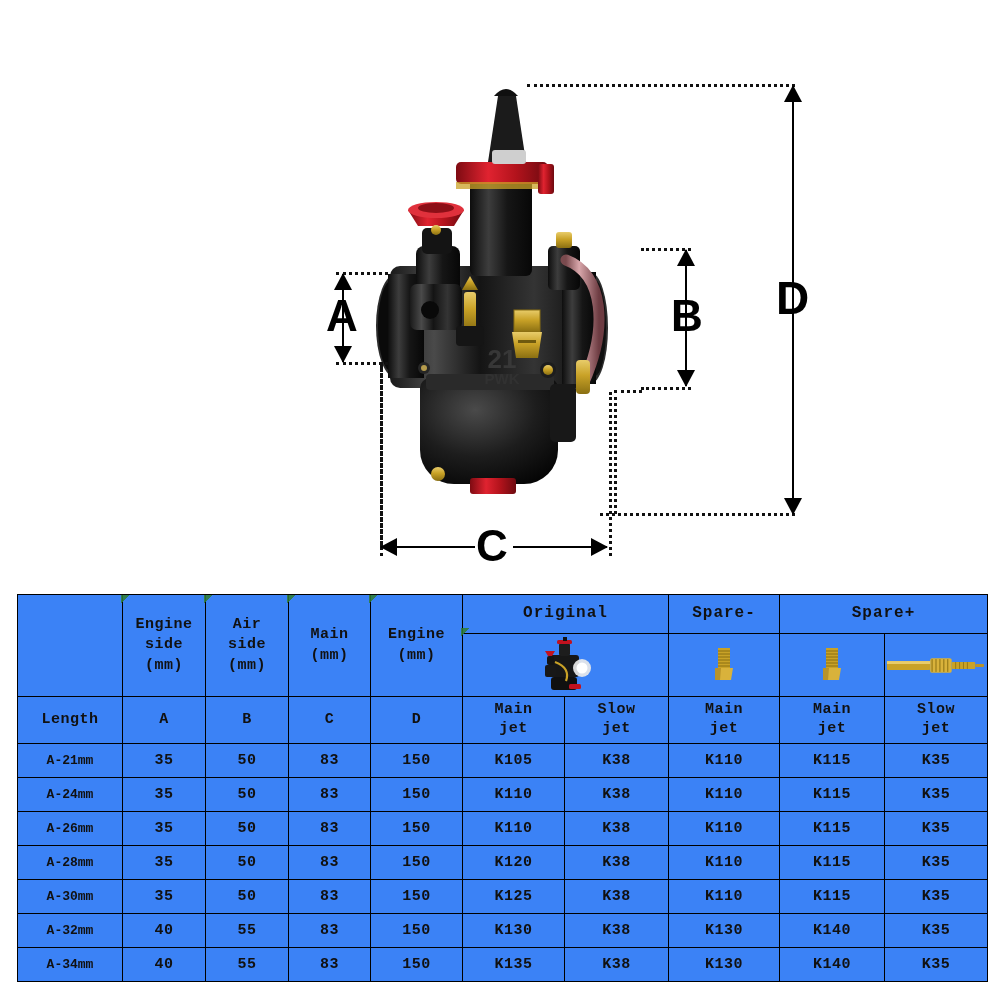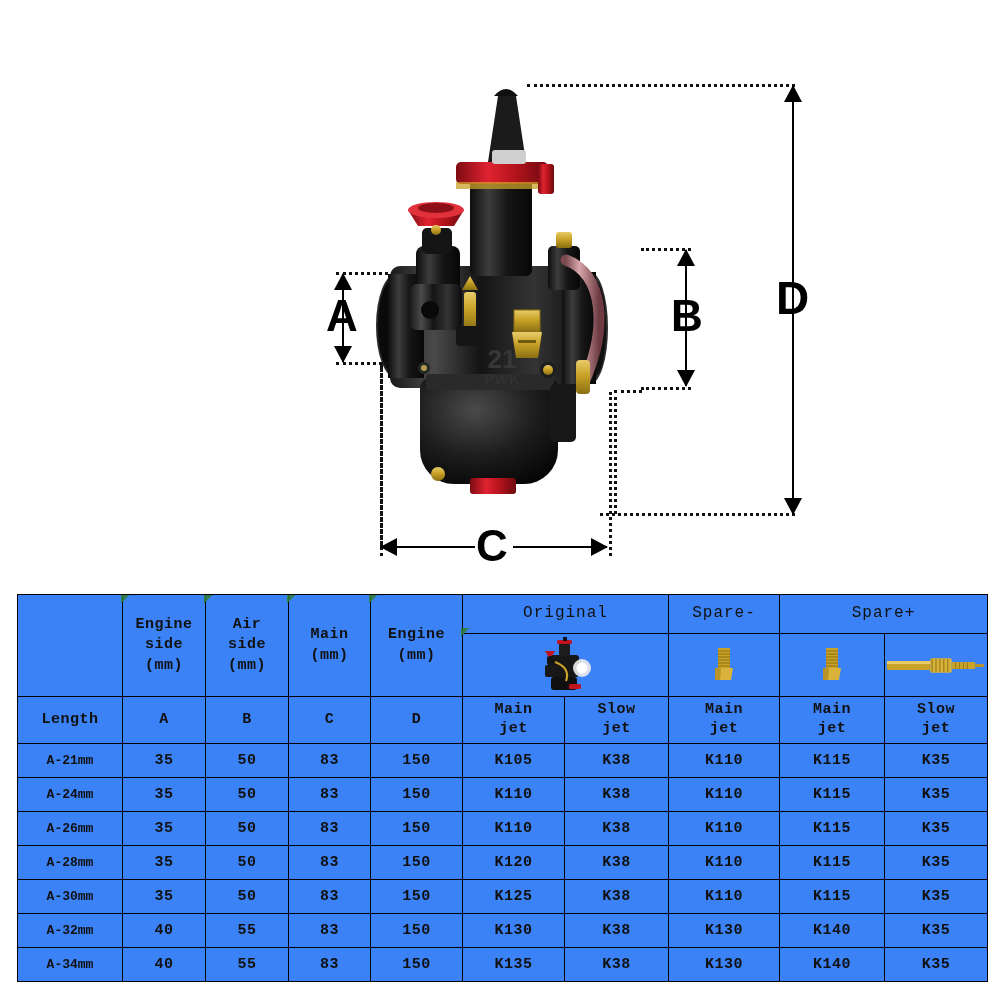--- a/index.html
+++ b/index.html
@@ -72,21 +72,21 @@
   table.spec td,table.spec th{
     border:1px solid #000;
     text-align:center;
     vertical-align:middle;
     font-family:"Liberation Mono","DejaVu Sans Mono",monospace;
     font-weight:700;
     color:#111;
     padding:0;
   }
   .hdr-top td{height:86px;font-size:15px;line-height:1.35;letter-spacing:0.5px;}
-  .hdr-top td.grouphd{font-size:16px;letter-spacing:1px;font-weight:400;}
+  .hdr-top td.grouphd{font-size:16px;letter-spacing:1px;font-weight:700;}
   .hdr-img td{height:62px;}
   .hdr-red td{height:46px;color:#d81c1c;font-size:15px;line-height:1.25;letter-spacing:0.5px;}
   tbody tr td{height:33px;font-size:15px;letter-spacing:0.5px;}
   td.modelcell{font-size:13px;letter-spacing:0px;}
 
   .unitline{display:block;}
 
   
   .thumb-wrap{display:flex;align-items:center;justify-content:center;height:100%;}
   .carb-thumb{width:62px;height:56px;}

